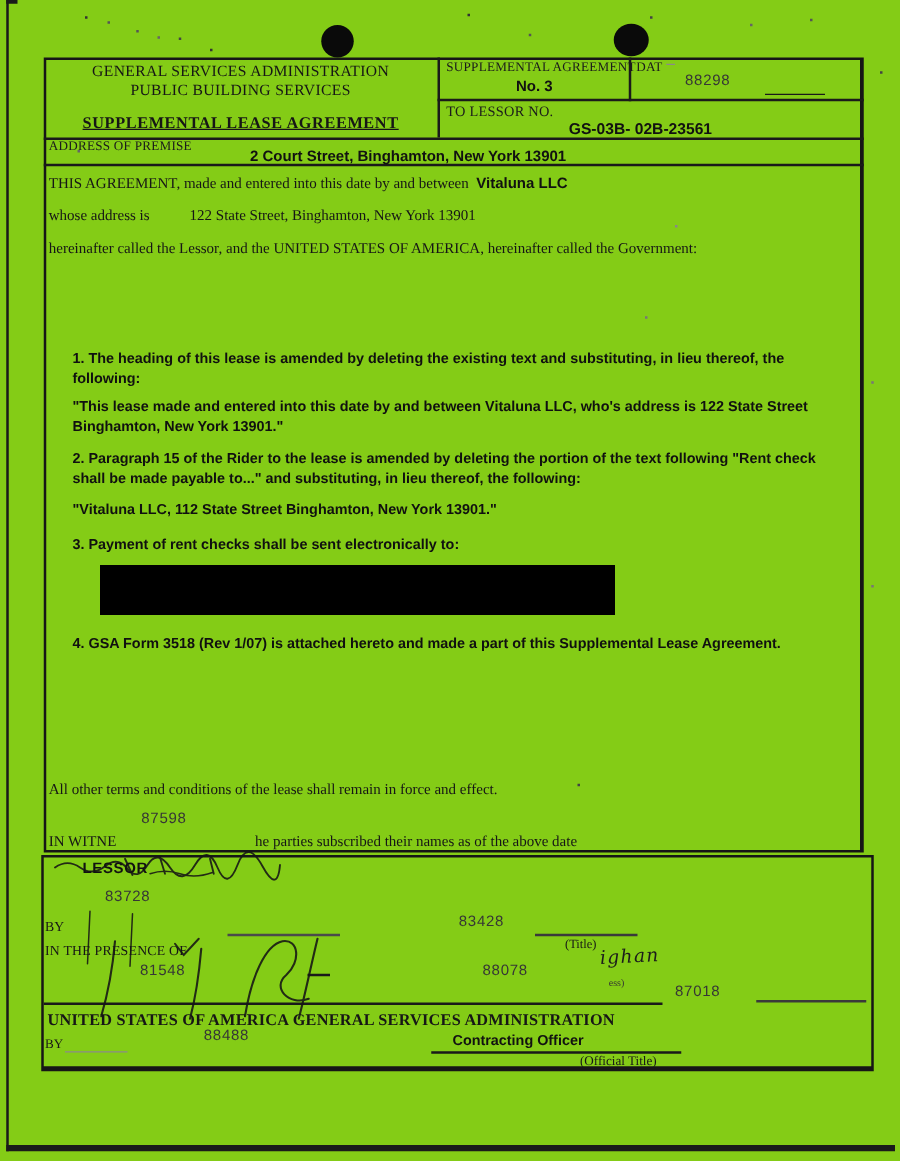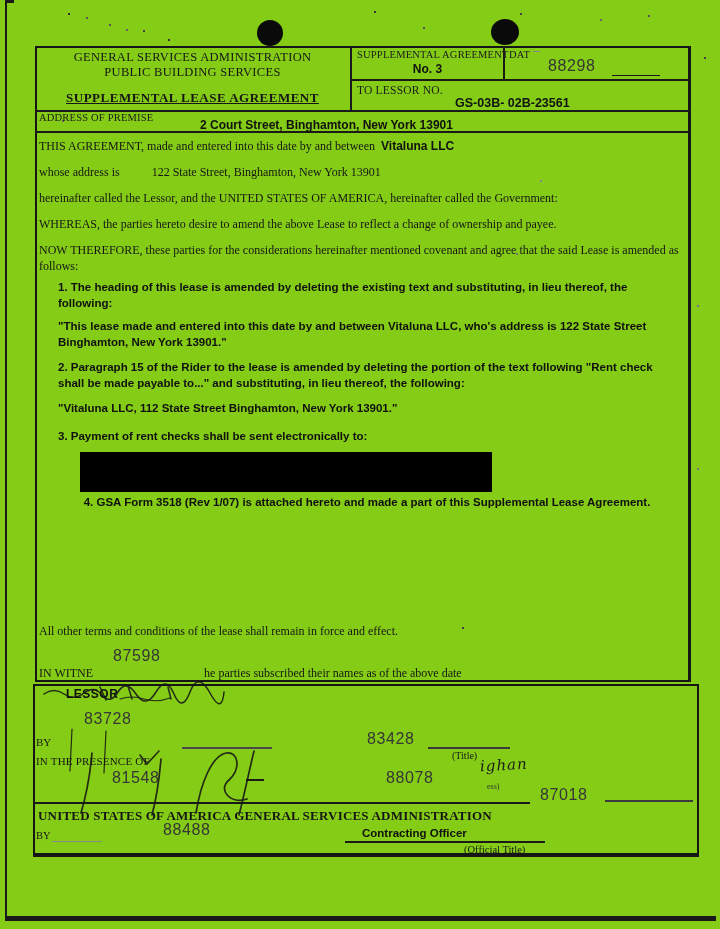--- a/index.html
+++ b/index.html
@@ -8,21 +8,21 @@
     overflow:hidden;font-family:"Liberation Serif",serif;color:#141414;
   }
   .abs{position:absolute;}
   .serif{font-family:"Liberation Serif",serif;color:#161616;}
   .sans{font-family:"Liberation Sans",sans-serif;color:#111;}
   .b{font-weight:bold;}
   .line{position:absolute;background:#1a1a1a;}
   .grayline{position:absolute;background:#8a8a8a;}
   .stamp{
     position:absolute;font-family:"Liberation Sans",sans-serif;
-    font-size:16px;color:#363636;letter-spacing:0.6px;white-space:nowrap;
+    font-size:12px;color:#363636;letter-spacing:0.6px;white-space:nowrap;
   }
   .para{position:absolute;font-size:12px;line-height:1.32;color:#161616;}
   .item{
     position:absolute;font-family:"Liberation Sans",sans-serif;font-weight:bold;
     font-size:11.5px;line-height:15.5px;color:#101010;
   }
   .smalllabel{position:absolute;font-size:10.5px;color:#1b1b1b;letter-spacing:0.2px;}
   .main-box{
     position:absolute;left:35px;top:46px;width:656px;height:636px;
     border:2px solid #161616;border-right-width:3px;box-sizing:border-box;
@@ -85,30 +85,28 @@
 
   <div class="para nowrap" style="left:39px;top:139px;">
     <span>THIS AGREEMENT, made and entered into this date by and between</span>
     <span class="sans b" style="font-size:12px;margin-left:3px;">Vitaluna LLC</span>
   </div>
   <div class="para nowrap" style="left:39px;top:165px;">
     <span>whose address is</span>
     <span style="margin-left:29px;">122 State Street, Binghamton, New York 13901</span>
   </div>
   <div class="para" style="left:39px;top:191px;width:645px;">hereinafter called the Lessor, and the UNITED STATES OF AMERICA, hereinafter called the Government:</div>
-  <div class="para" style="left:39px;top:217px;width:645px;">WHEREAS, the parties hereto desire to amend the above Lease to reflect a change of ownership and payee.</div>
-  <div class="para" style="left:39px;top:243px;width:648px;">NOW THEREFORE, these parties for the considerations hereinafter mentioned covenant and agree that the said Lease is amended as follows:</div>
 
   <div class="item" style="left:58px;top:280px;width:600px;">1. The heading of this lease is amended by deleting the existing text and substituting, in lieu thereof, the following:</div>
   <div class="item" style="left:58px;top:319px;width:598px;">"This lease made and entered into this date by and between Vitaluna LLC, who's address is 122 State Street Binghamton, New York 13901."</div>
   <div class="item" style="left:58px;top:360px;width:612px;">2. Paragraph 15 of the Rider to the lease is  amended by deleting the portion of the text following "Rent check shall be made payable to..." and substituting, in lieu thereof, the following:</div>
   <div class="item" style="left:58px;top:401px;width:612px;">"Vitaluna LLC, 112 State Street Binghamton, New York 13901."</div>
   <div class="item" style="left:58px;top:429px;width:612px;">3. Payment of rent checks shall be sent electronically to:</div>
   <div class="redaction"></div>
-  <div class="item" style="left:58px;top:495px;width:618px;text-align:center;">4. GSA Form 3518 (Rev 1/07) is attached hereto and made a part of this Supplemental Lease Agreement.</div>
+  <div class="item" style="left:58px;top:508px;width:618px;">4. GSA Form 3518 (Rev 1/07) is attached hereto and made a part of this Supplemental Lease Agreement.</div>
 
   <div class="para nowrap" style="left:39px;top:624px;">All other terms and conditions of the lease shall remain in force and effect.</div>
   <div class="stamp" style="left:113px;top:647px;">87598</div>
   <div class="para nowrap" style="left:39px;top:666px;">
     <span>IN WITNE</span>
     <span style="margin-left:108px;">he parties subscribed their names as of the above date</span>
   </div>
 
   <div class="sig-box"></div>
 

